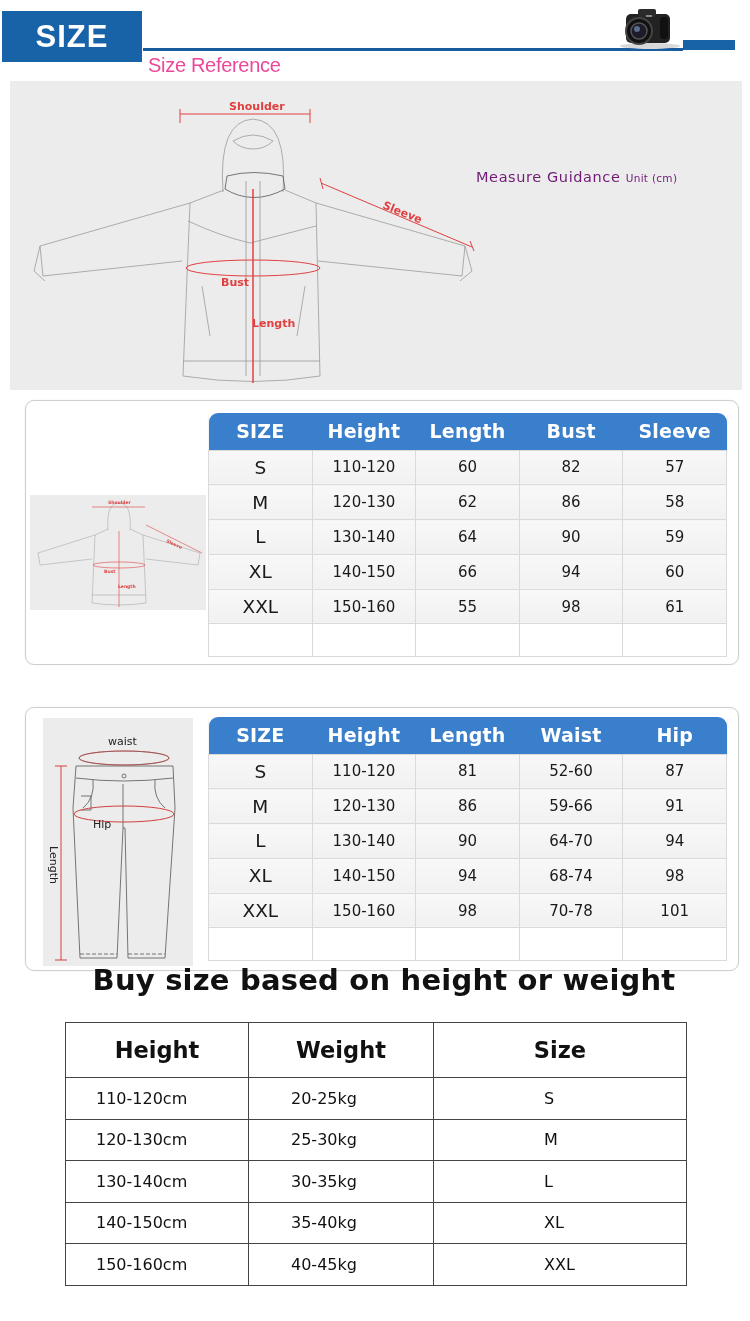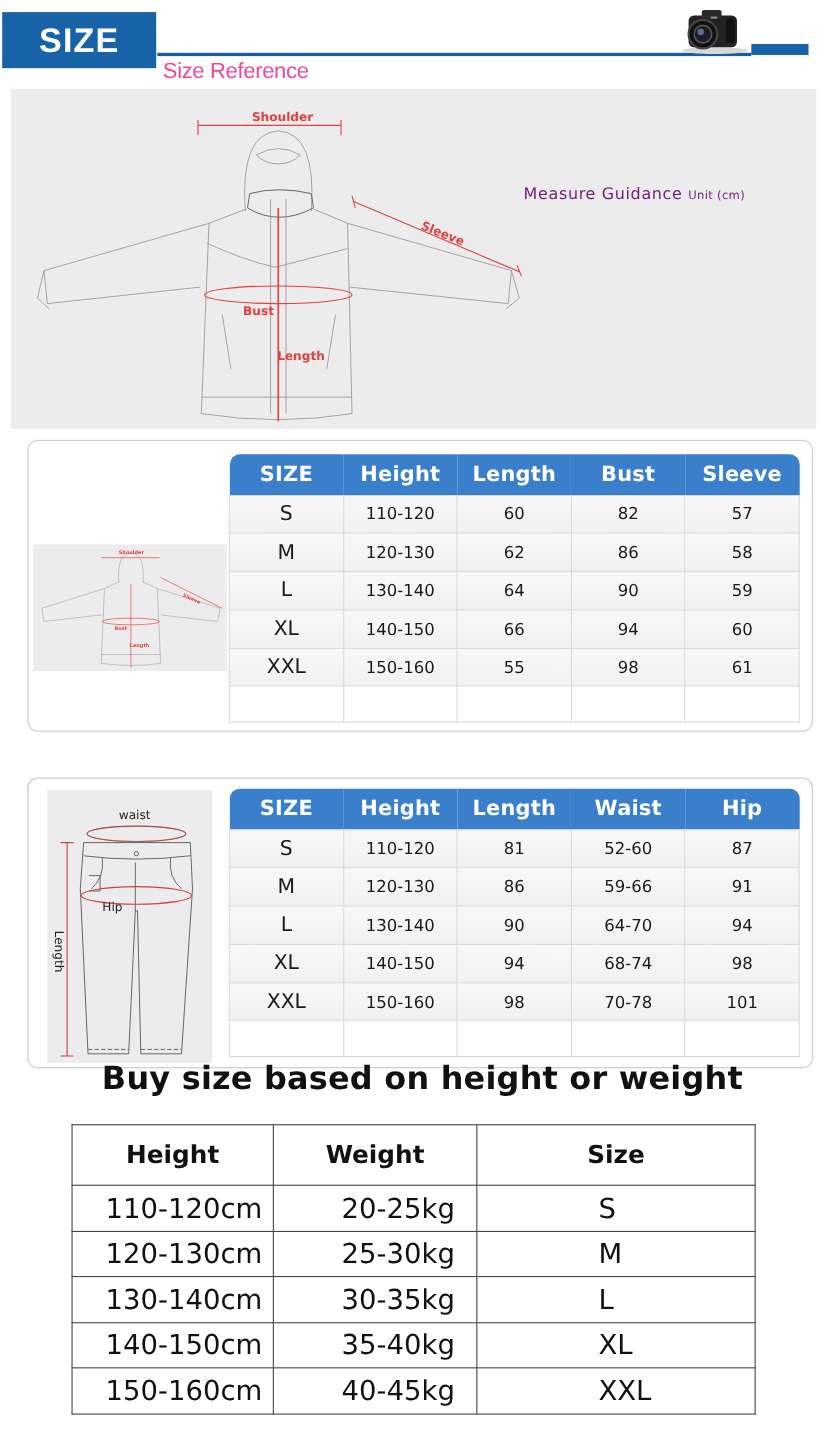--- a/index.html
+++ b/index.html
@@ -46,25 +46,25 @@
     background: linear-gradient(#f8f8f8, #f1f1f1); }
   .stable td:first-child { font-size: 18.5px; }
   .stable tr.blank td { background: #ffffff; height: 33px; }
 
   
   .buy-title { position: absolute; left: 0; top: 963px; width: 768px; text-align: center; font-size: 29px;
     font-weight: bold; color: #111; letter-spacing: 0.2px; }
 
   
   .btable { position: absolute; left: 65px; top: 1022px; width: 621px; border-collapse: collapse; table-layout: fixed; }
-  .btable th, .btable td { border: 1.5px solid #444; font-size: 25px; color: #111; }
+  .btable th, .btable td { border: 1.5px solid #444; font-size: 16px; color: #111; }
   .btable th { height: 55px; font-weight: bold; font-size: 22.5px; text-align: center; }
   .btable td { height: 41.5px; }
   .btable td.c1 { text-align: left; padding-left: 30px; }
-  .btable td.c2 { text-align: center; padding-left: 42px; }
+  .btable td.c2 { text-align: left; padding-left: 42px; }
   .btable td.c3 { text-align: left; padding-left: 110px; }
 </style>
 </head>
 <body>
 
 <div class="banner">
   <div class="size-block">SIZE</div>
   <div class="size-ref">Size Reference</div>
   <div class="banner-line"></div>
   <div class="banner-line2"></div>

